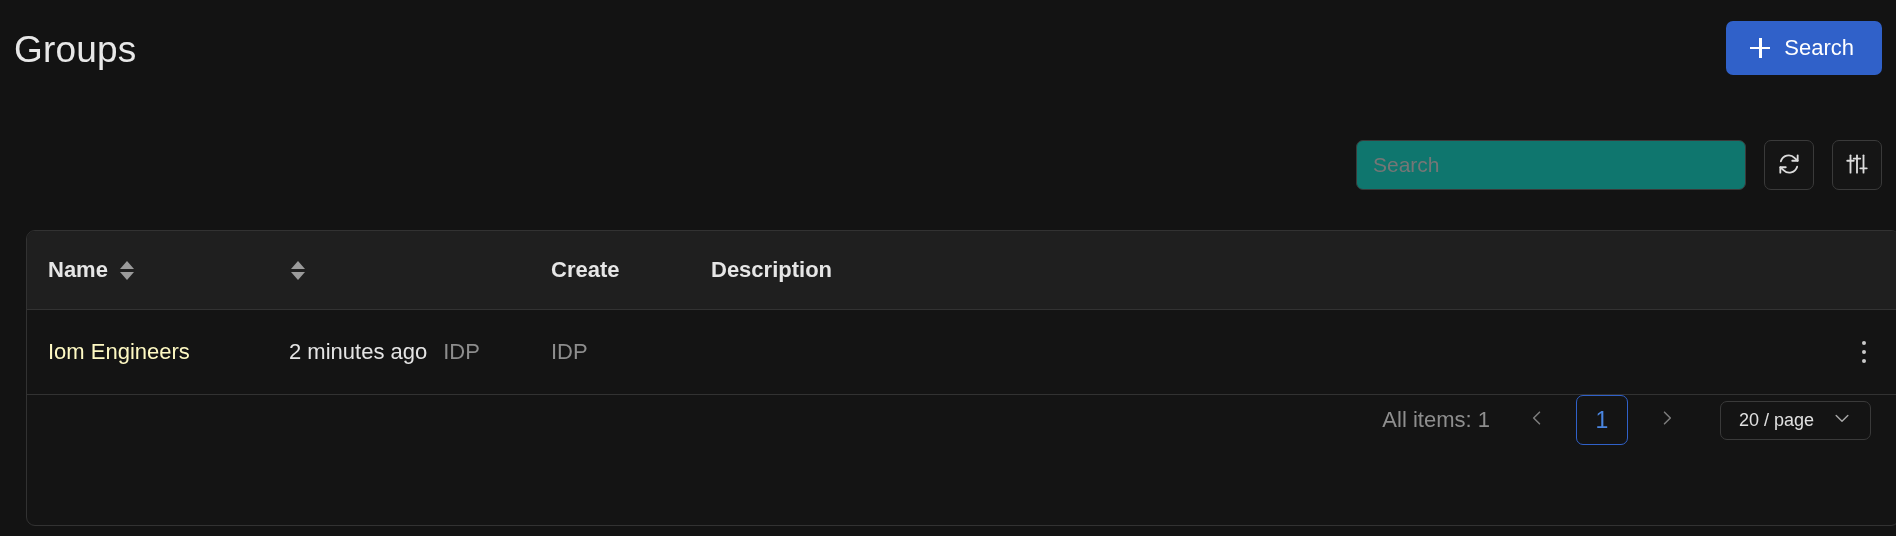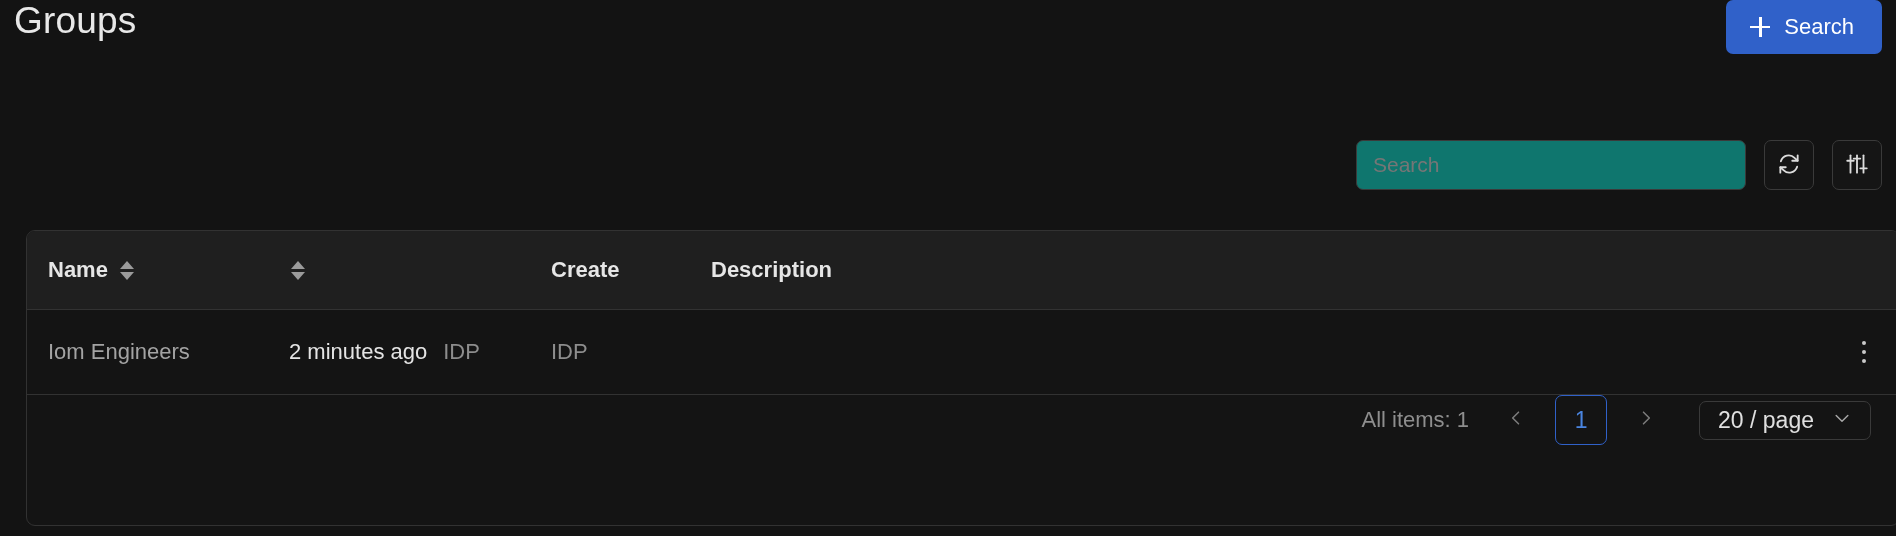--- a/index.html
+++ b/index.html
@@ -22,21 +22,21 @@
   }
 
   
   .topbar {
     position: absolute;
     left: 0;
     top: 0;
     width: 1896px;
     height: 96px;
     display: flex;
-    align-items: flex-start;
+    align-items: center;
     justify-content: space-between;
     box-sizing: border-box;
     padding: 0 14px 0 14px;
   }
   .page-title {
     font-size: 37px;
     font-weight: 400;
     color: #e8e8e8;
     letter-spacing: 0.2px;
     line-height: 1;
@@ -181,21 +181,21 @@
   }
   .sort-icon i.up   { border-bottom: 8px solid #9b9b9b; }
   .sort-icon i.down { border-top: 8px solid #9b9b9b; }
 
   .cell {
     font-size: 22px;
     color: #e4e4e4;
     white-space: nowrap;
   }
   .cell.link {
-    color: #a3a3a3;
+    color: #fef9c3;
     cursor: pointer;
   }
   .cell.muted { color: #8d8d8d; }
   .updated-wrap {
     display: flex;
     align-items: baseline;
     gap: 16px;
   }
   .kebab {
     display: flex;
@@ -249,21 +249,21 @@
   .page-size {
     margin-left: 14px;
     height: 39px;
     box-sizing: border-box;
     border: 1px solid #3a3a3a;
     border-radius: 7px;
     display: flex;
     align-items: center;
     gap: 18px;
     padding: 2px 18px;
-    font-size: 23px;
+    font-size: 18px;
     color: #e0e0e0;
     cursor: pointer;
     background: #141414;
     white-space: nowrap;
   }
 </style>
 </head>
 <body>
 
 <div class="page">

